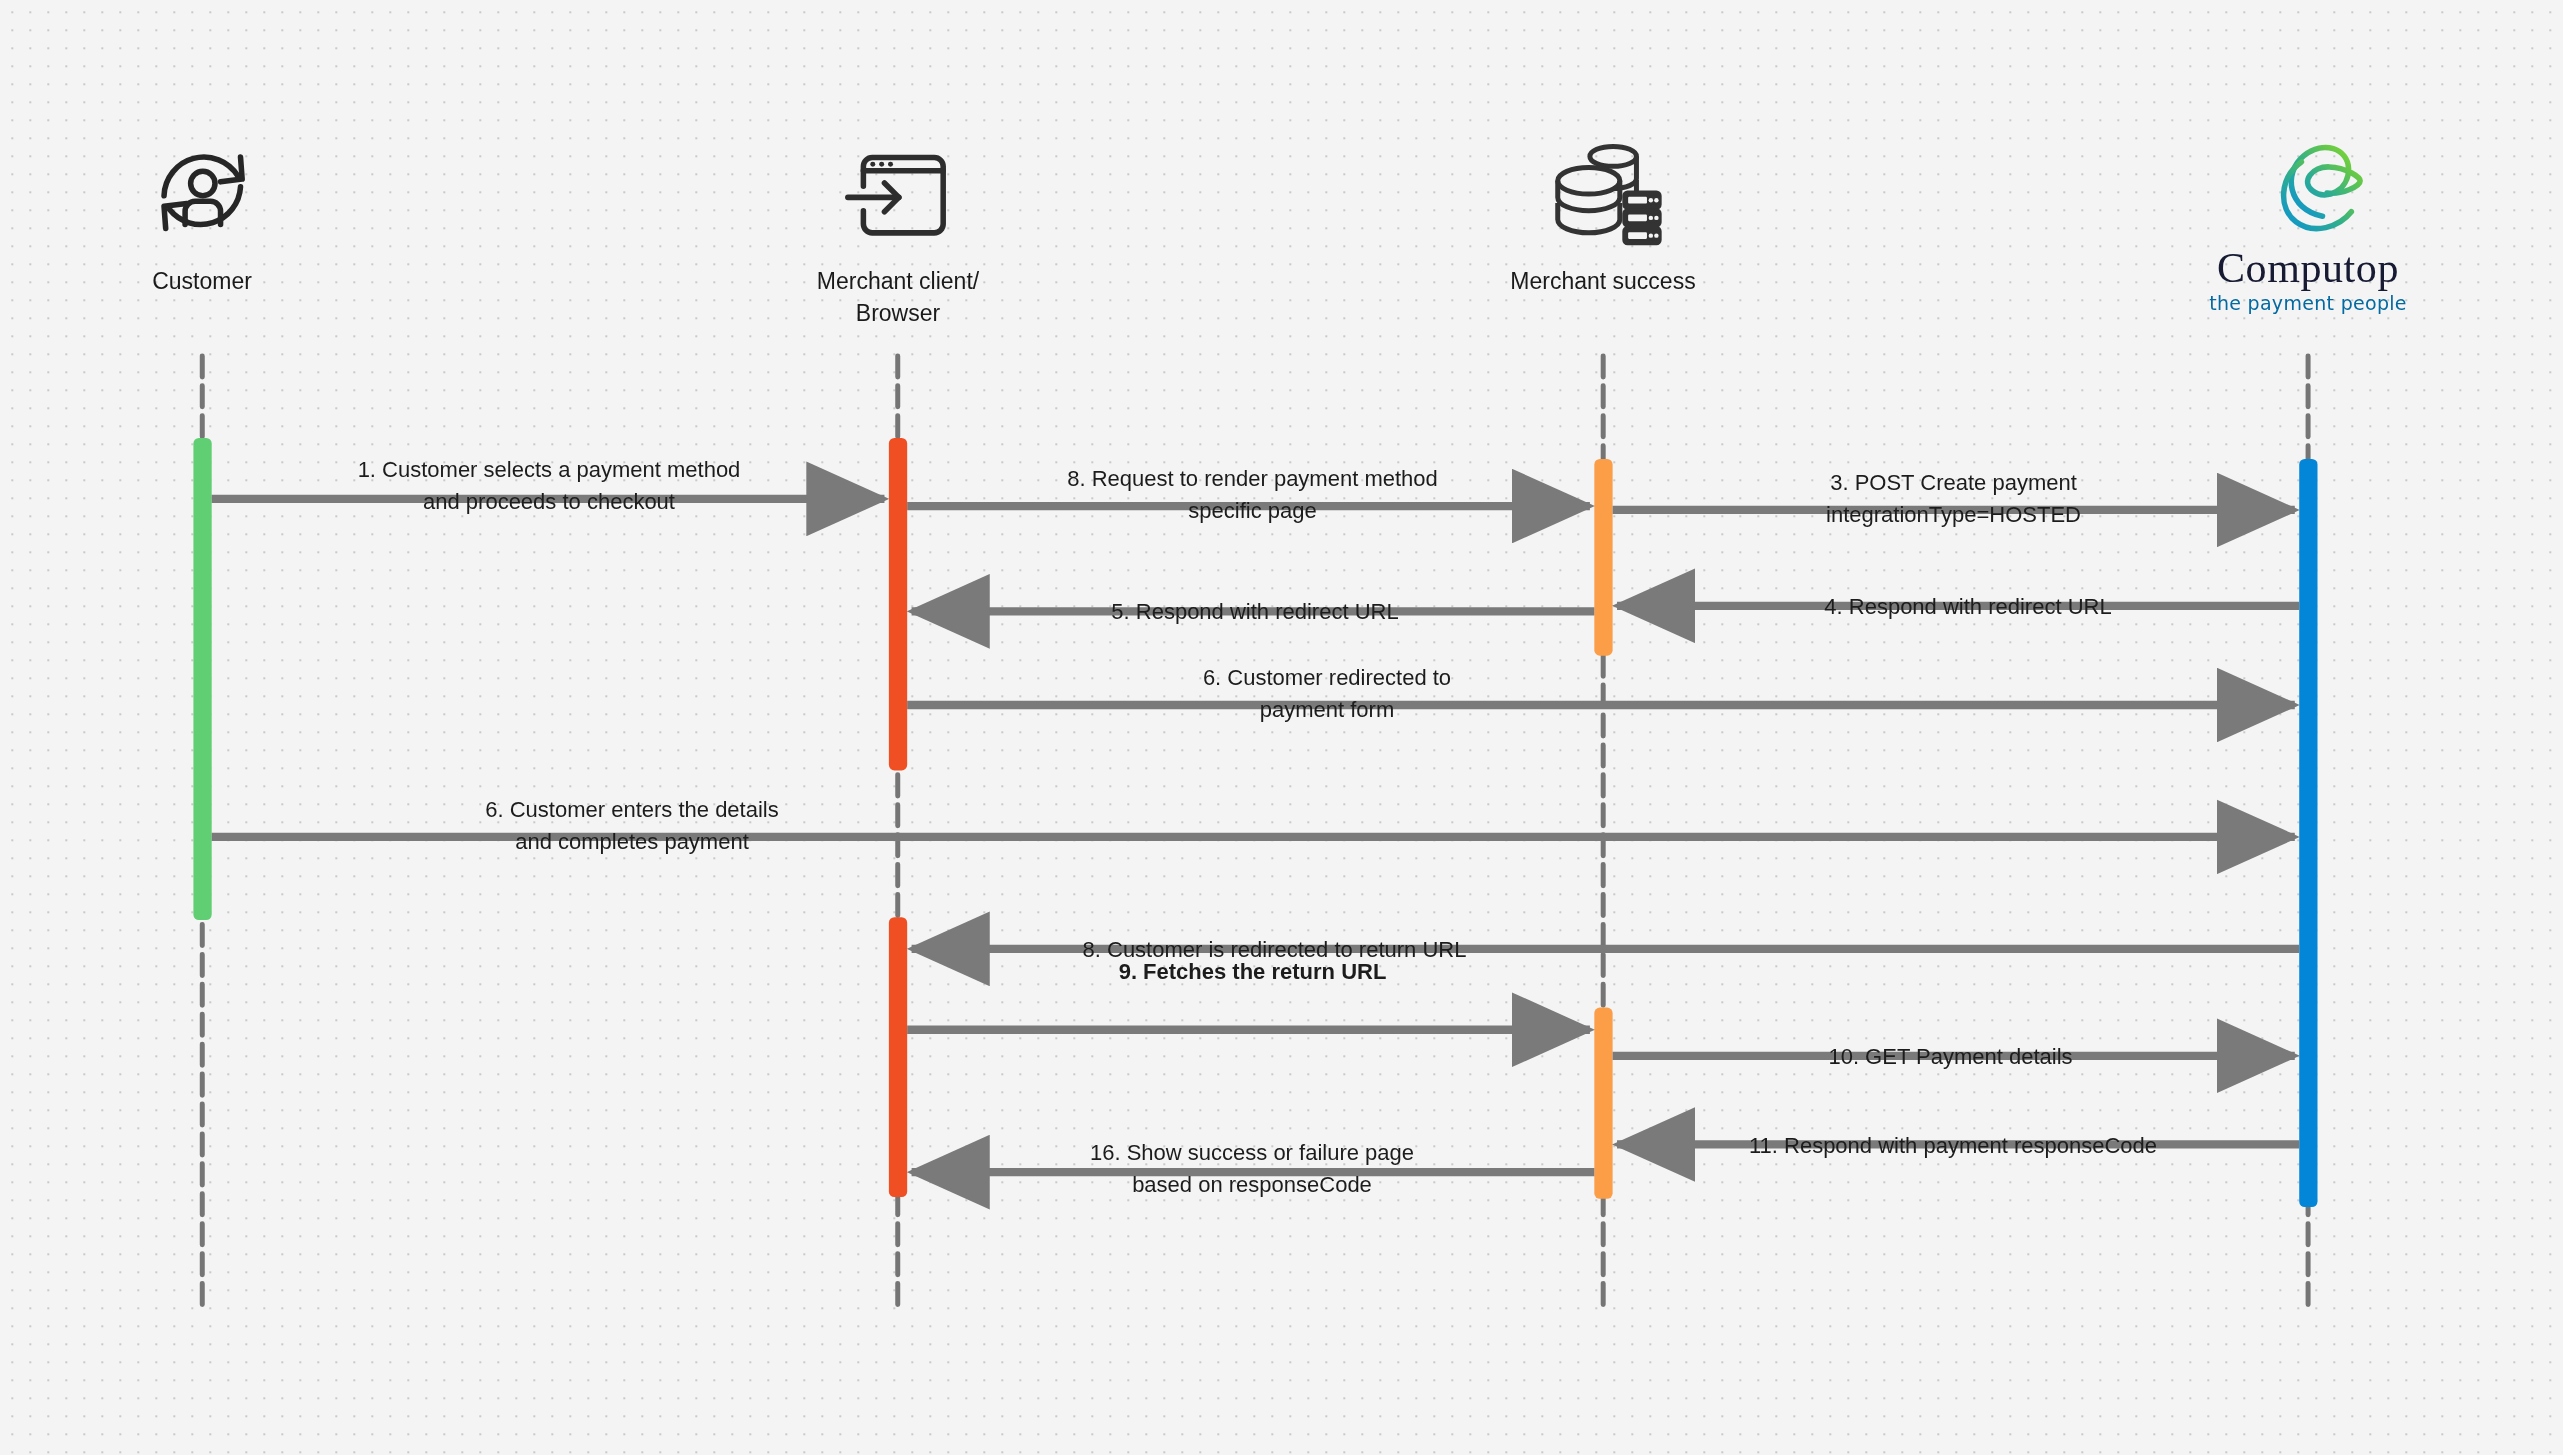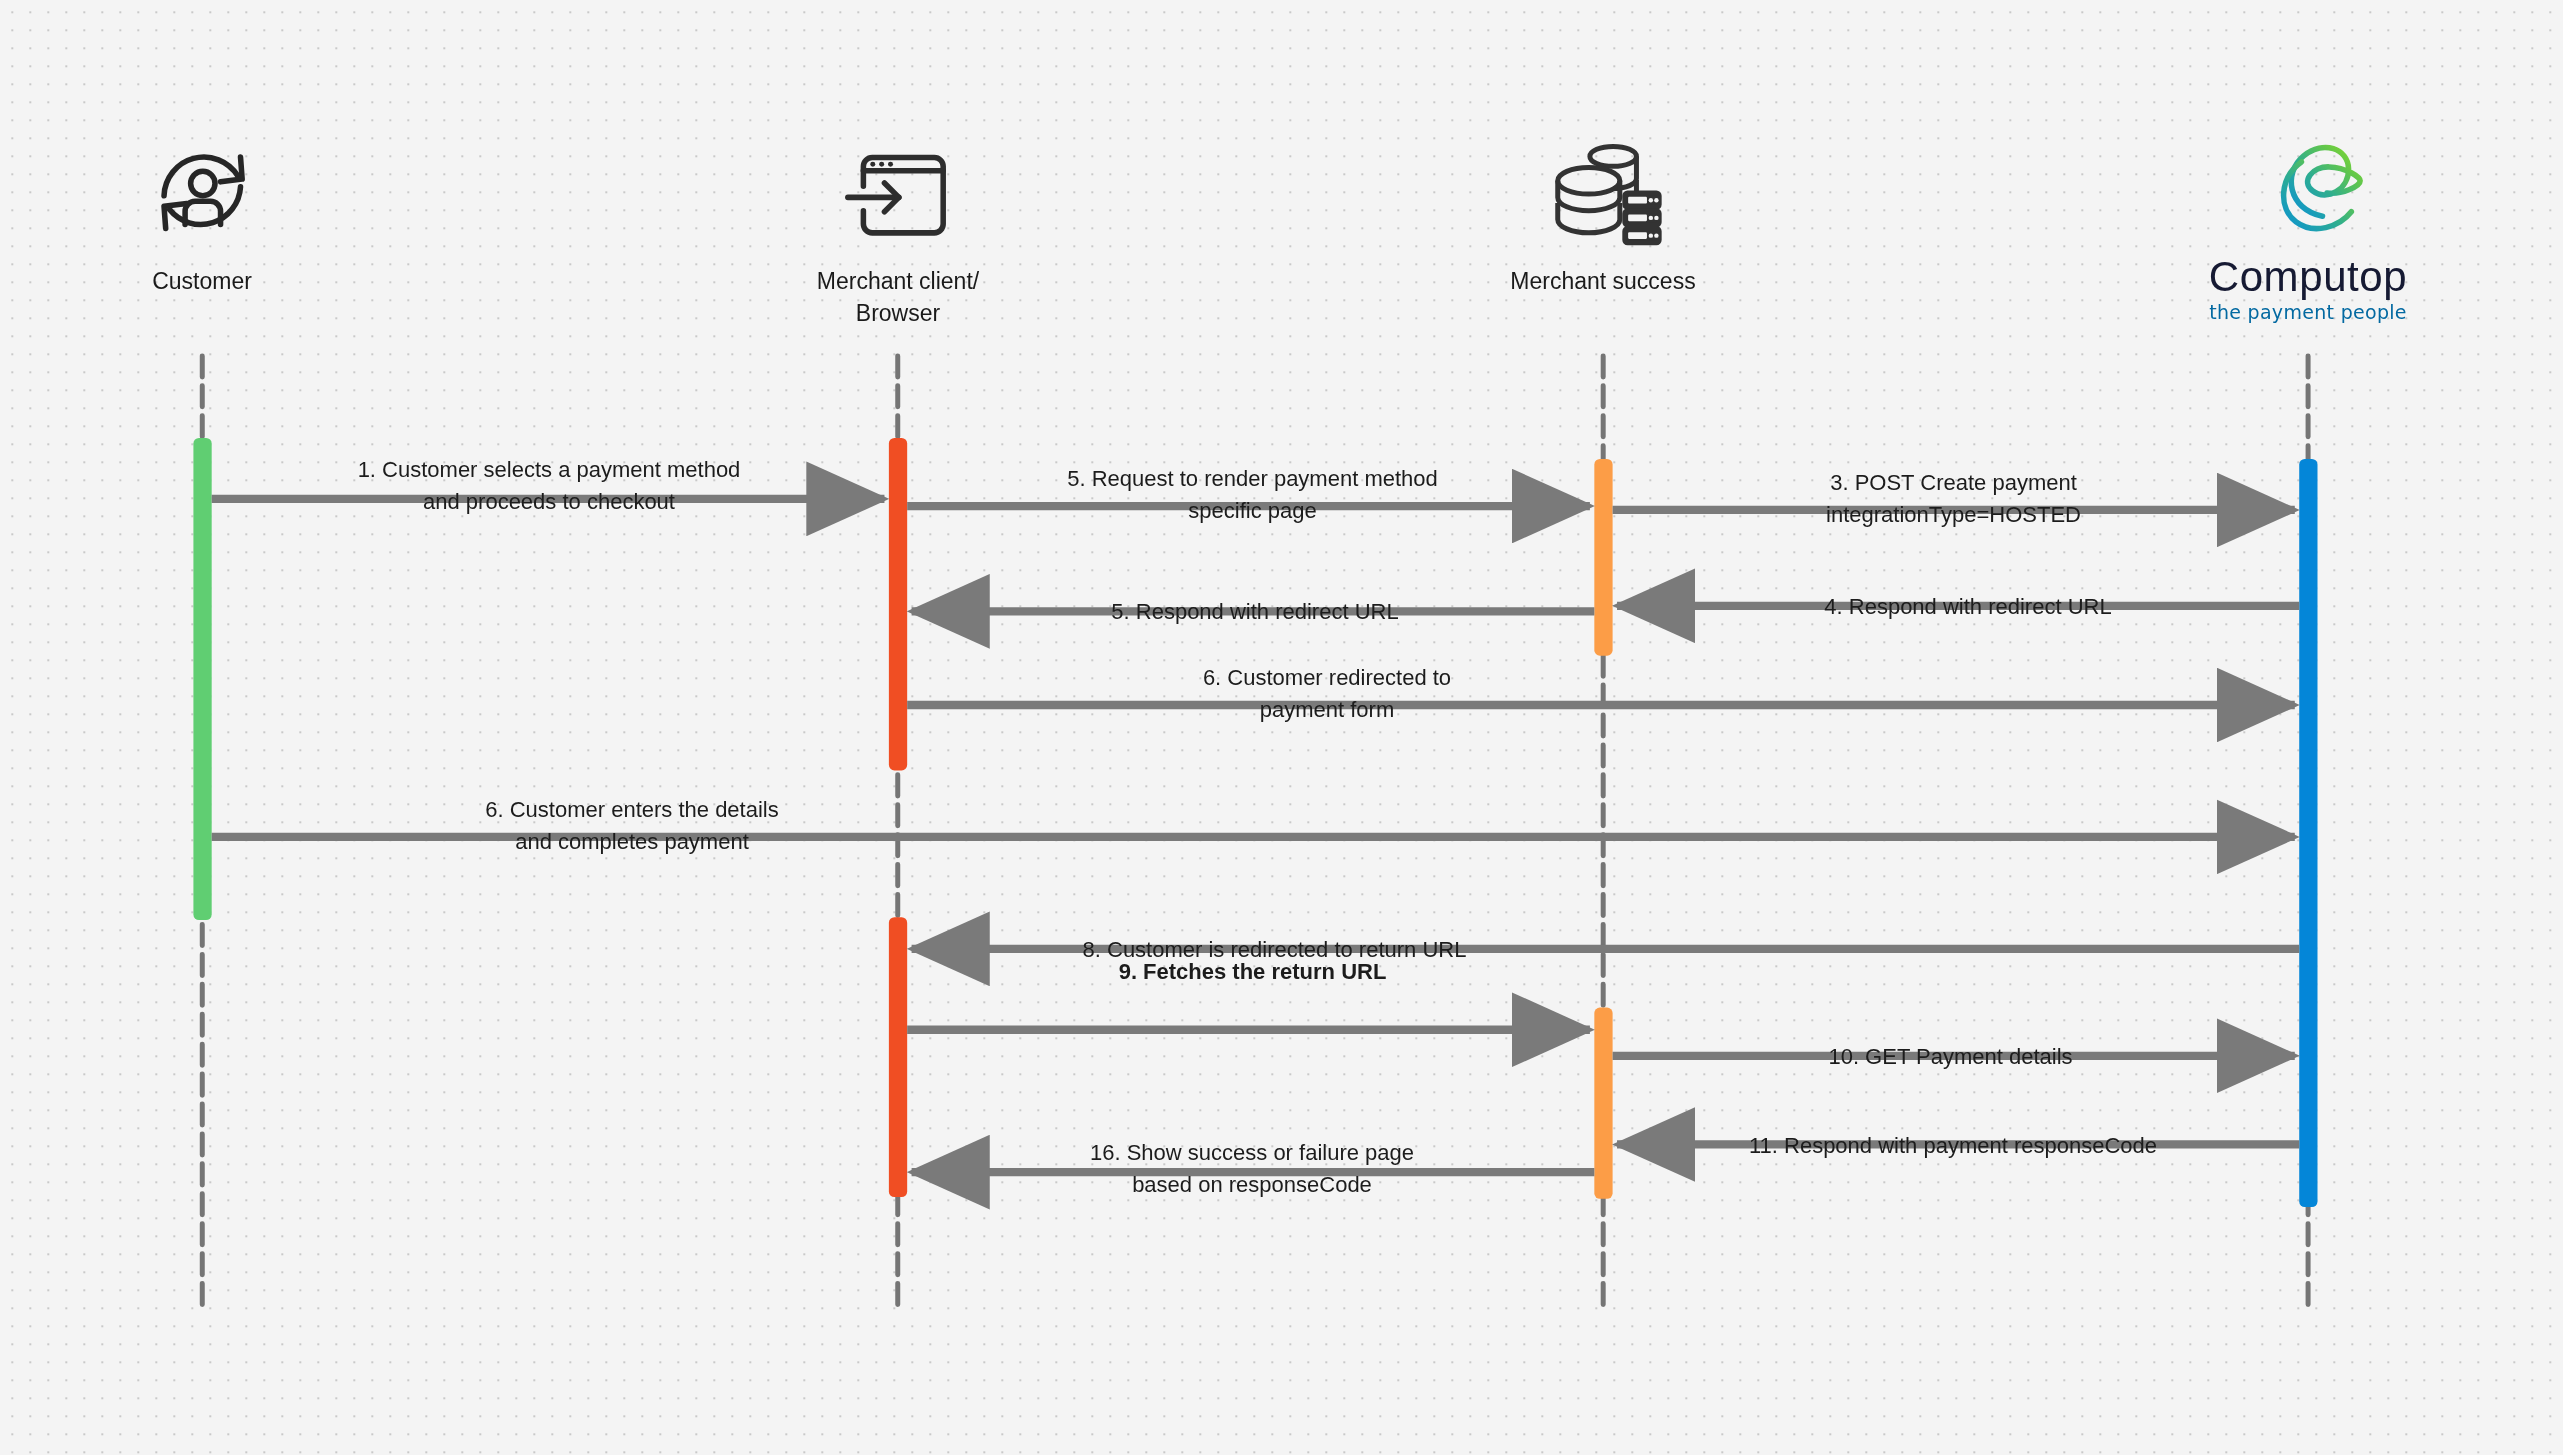--- a/index.html
+++ b/index.html
@@ -22,21 +22,21 @@
     font-family:"Liberation Sans", sans-serif;white-space:pre-line;
   }
   .msg{
     position:absolute;text-align:center;font-size:22px;color:#1c1c1c;
     line-height:1.45;font-family:"Liberation Sans", sans-serif;
     white-space:pre-line;pointer-events:none;
   }
   .logo-wrap{position:absolute;text-align:center;}
   .logo-name{
     font-size:42px;letter-spacing:0.6px;color:#161a33;font-weight:400;
-    font-family:Liberation Sans, sans-serif;line-height:1;margin-top:18px;
+    font-family:Liberation Serif, serif;line-height:1;margin-top:9px;
   }
   .logo-tag{
     font-size:19px;color:#0369a1;margin-top:3.3px;
     font-family:"DejaVu Sans", sans-serif;letter-spacing:0.3px;
   }
 </style>
 </head>
 <body>
 
 <div id="stage">
@@ -159,21 +159,21 @@
   <div class="actor-label">Merchant success</div>
 </div>
 
 <div class="logo-wrap" style="left:2175px;top:238px;width:266px;">
   <div class="logo-name">Computop</div>
   <div class="logo-tag">the payment people</div>
 </div>
 
 <div class="msg" style="left:244px;top:454px;width:610px;">1.  Customer selects a payment method
 and proceeds to checkout</div>
-<div class="msg" style="left:942px;top:463px;width:621px;">5. Request to render payment method
+<div class="msg" style="left:942px;top:463px;width:621px;">8. Request to render payment method
 specific page</div>
 <div class="msg" style="left:1654px;top:467px;width:599px;">3. POST Create payment
 integrationType=HOSTED</div>
 <div class="msg" style="left:1688px;top:591px;width:560px;">4. Respond with redirect URL</div>
 <div class="msg" style="left:975px;top:596px;width:560px;">5. Respond with redirect URL</div>
 <div class="msg" style="left:1083px;top:662px;width:488px;">6. Customer redirected to
 payment form</div>
 <div class="msg" style="left:388px;top:794px;width:488px;">6. Customer enters the details
 and completes payment</div>
 <div class="msg" style="left:1014px;top:934px;width:521px;">8. Customer is redirected to return URL</div>

